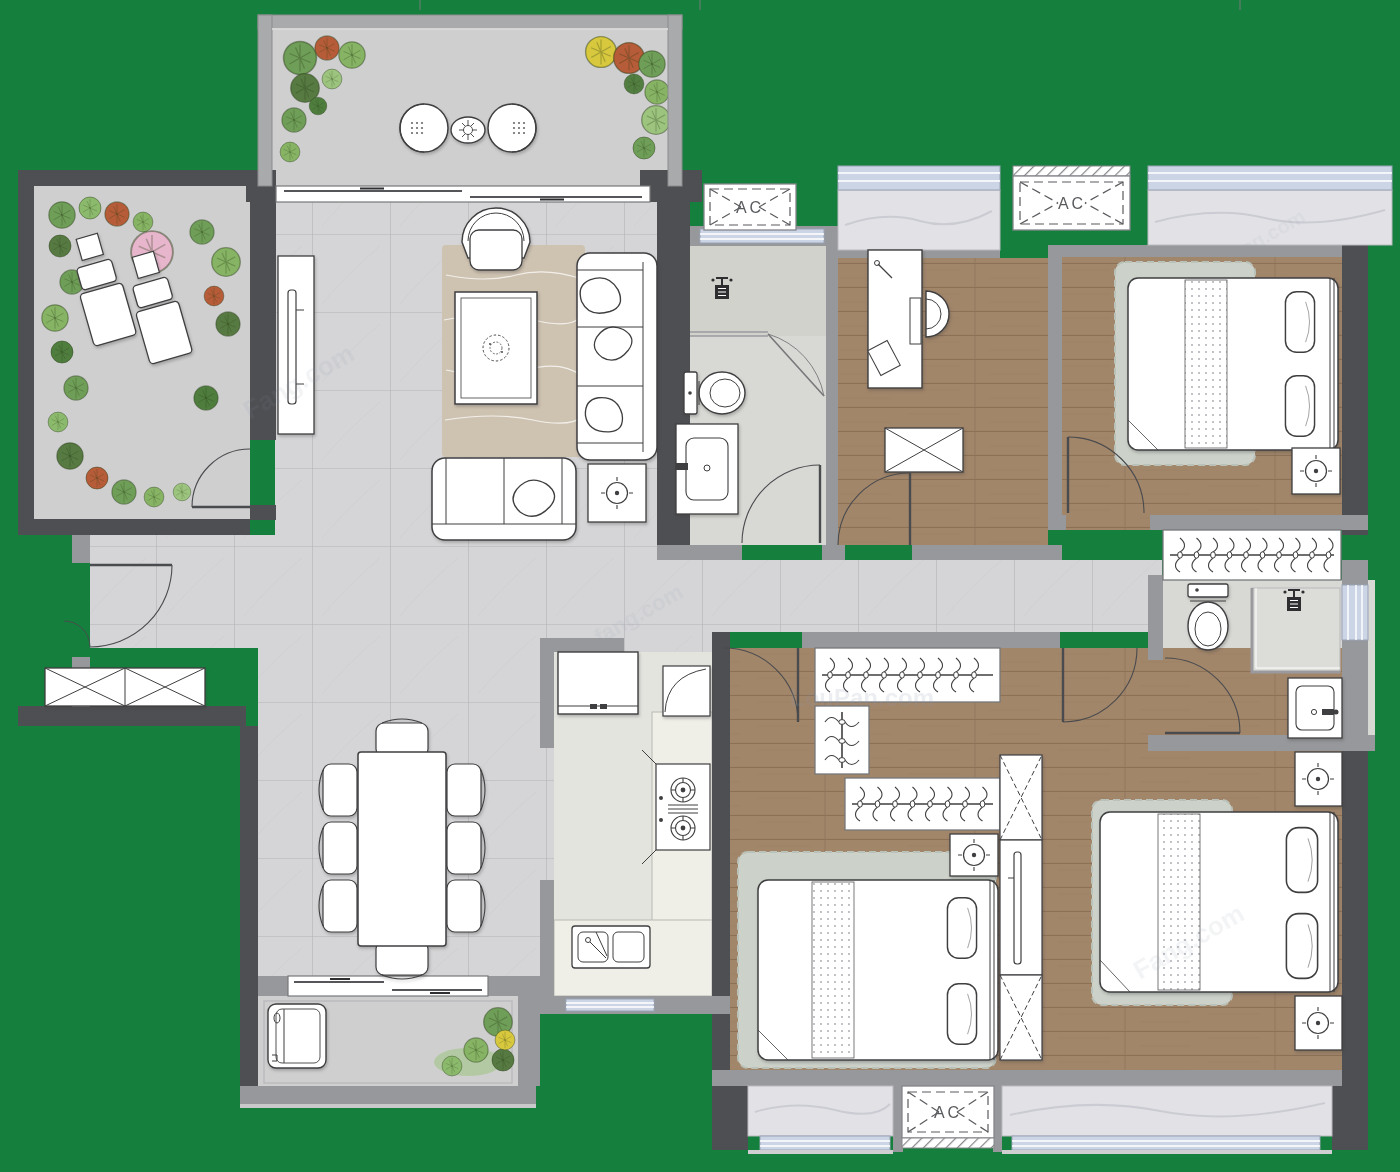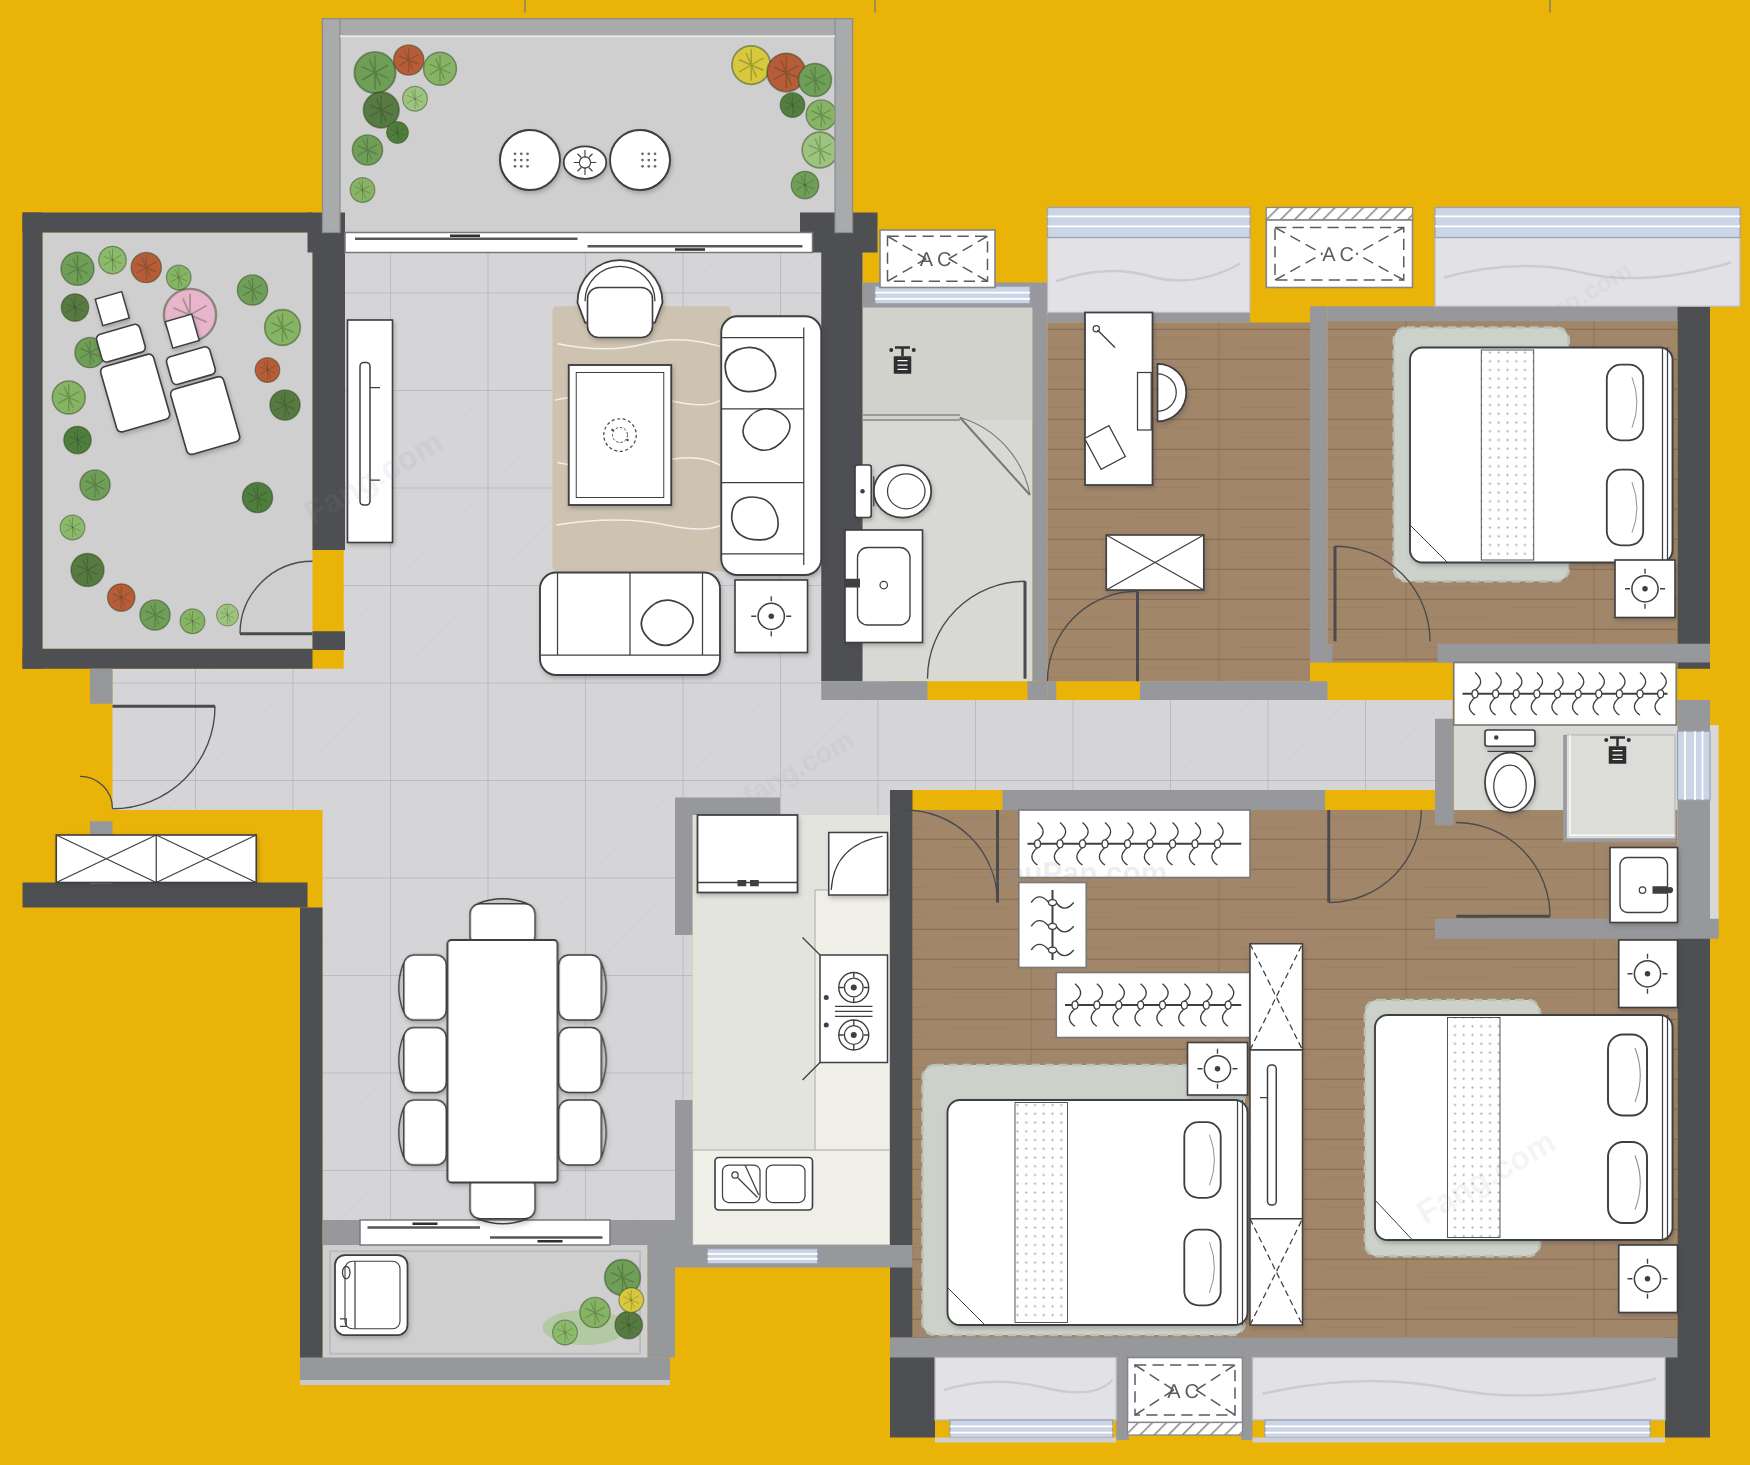--- a/index.html
+++ b/index.html
@@ -1,16 +1,16 @@
 <!DOCTYPE html>
 <html style="--wall-dark: #4e4f52; --wall-gray: #97989b; --parapet: #a9aaac; --tile: #d5d5d7; --tile-line: #b4b4b8; --wood: #a2866a; --wood-line: #8a6f55; --bath: #d8d8d4; --kitchen: #e4e4df; --counter: #efeee7; --balcony: #cfcfd0; --marble: #e2e2e6; --marble-line: #c6c6ce; --window: #ccd5e6; --rug-living: #cec2b1; --rug-bed: #ccd2ca; --stroke: #3f3f41; --door: #4a4b4e; --green-1: #6f9e58; --green-2: #86b364; --green-3: #567a42; --green-4: #9cc47e; --accent-rust: #b65c38; --accent-yellow: #d8c83e; --accent-pink: #e7b6cc; --watermark: #8b97a8;"><head>
 <meta charset="utf-8">
 <style>
   html,body{margin:0;padding:0;background:#ffffff;font-family:"Liberation Sans",sans-serif;}
-  .stage{position:relative;width:1400px;height:1172px;background:#eab308;overflow:hidden;}
+  .stage{position:relative;width:1400px;height:1172px;background:#15803d;overflow:hidden;}
   svg{display:block;}
   .furn{filter:drop-shadow(1.5px 2.5px 1.5px rgba(60,60,60,.30));}
   .wm{font-family:"Liberation Sans",sans-serif;font-weight:bold;}
   text.ac{font-size:16px;letter-spacing:3px;fill:#5a5b5e;}
 </style>
 </head>
 <body>
 
 <div class="stage">
 <svg width="1400" height="1172" viewBox="0 0 1400 1172">

